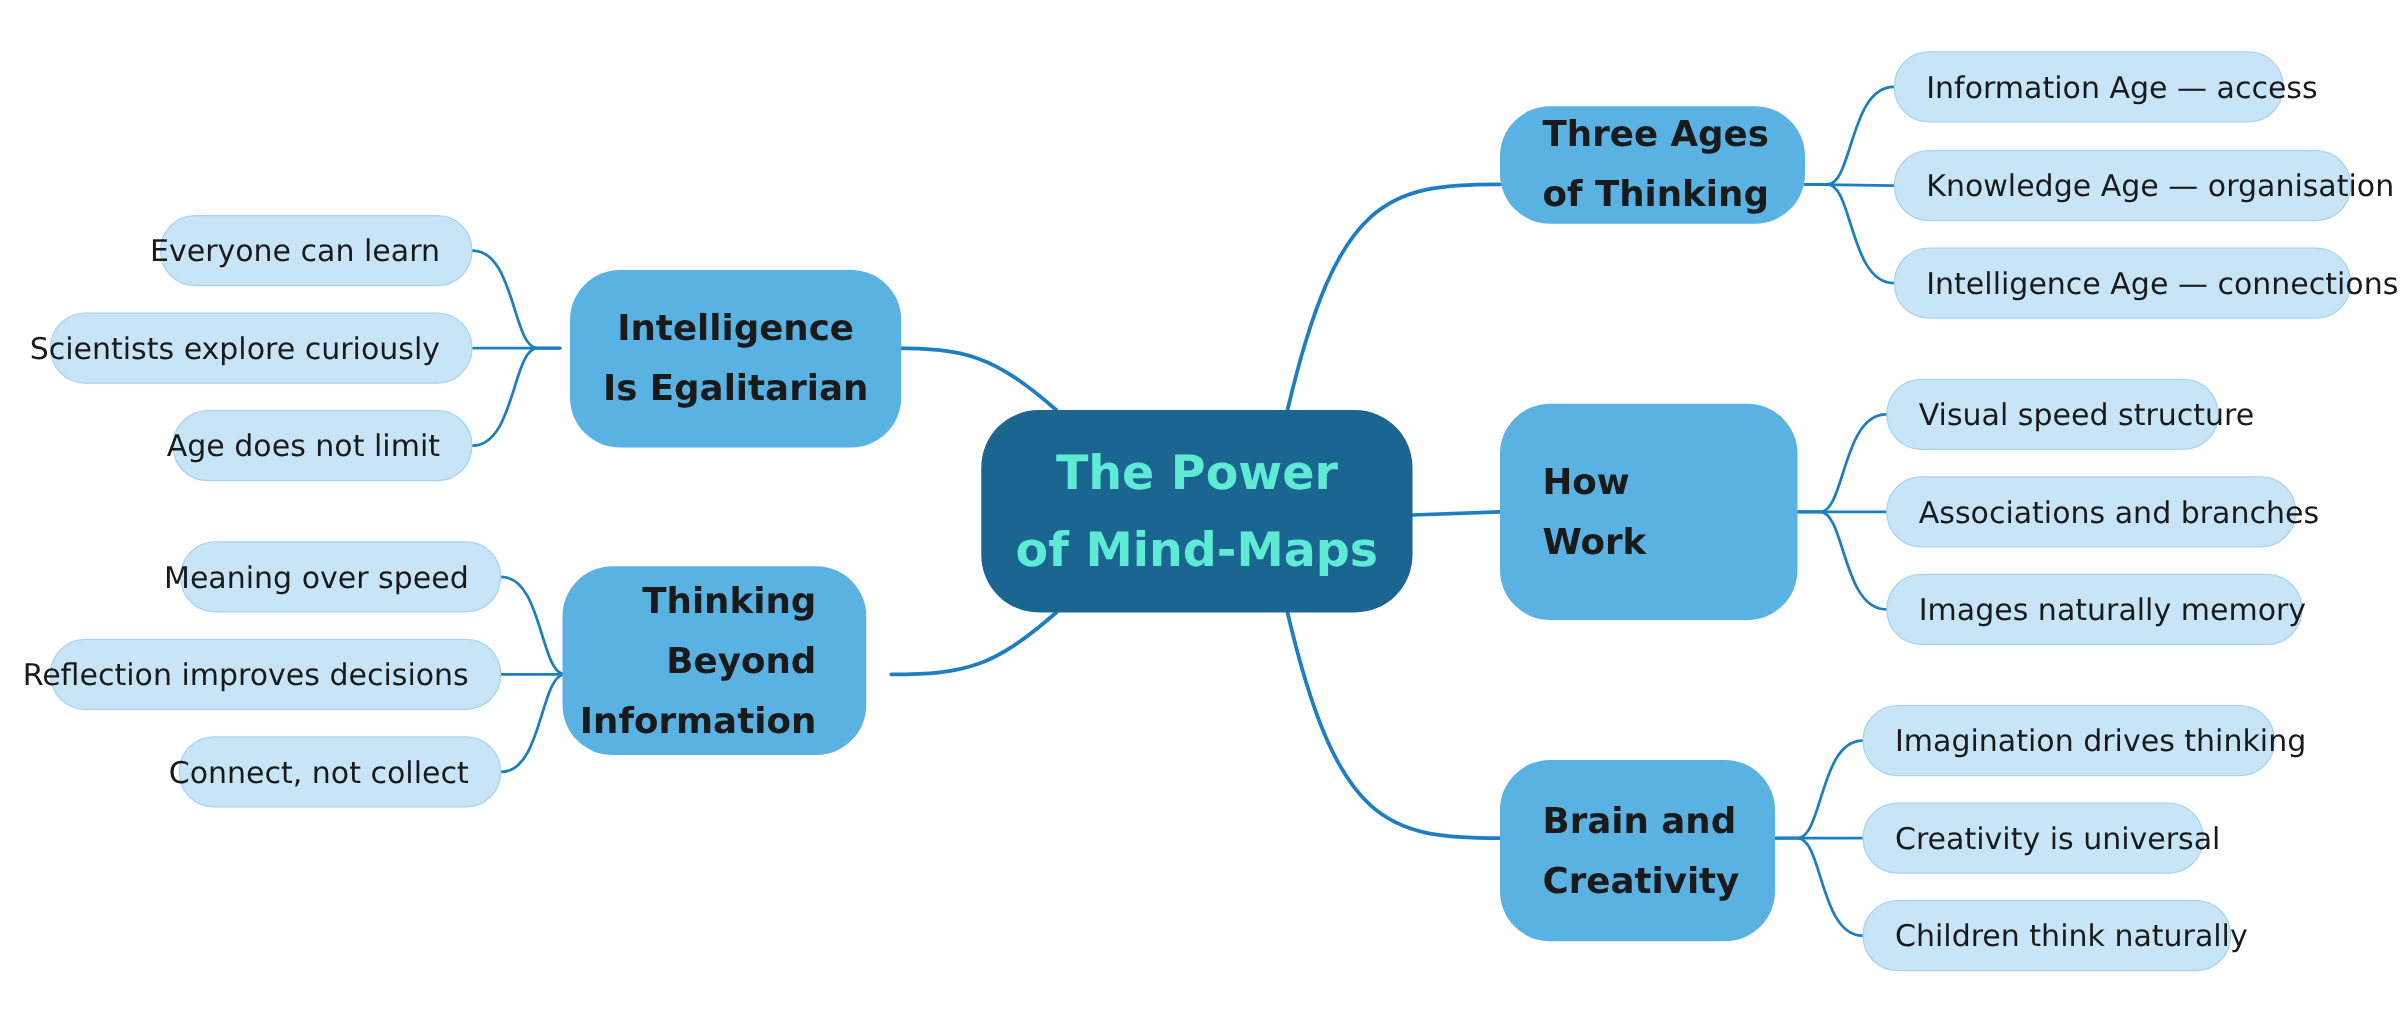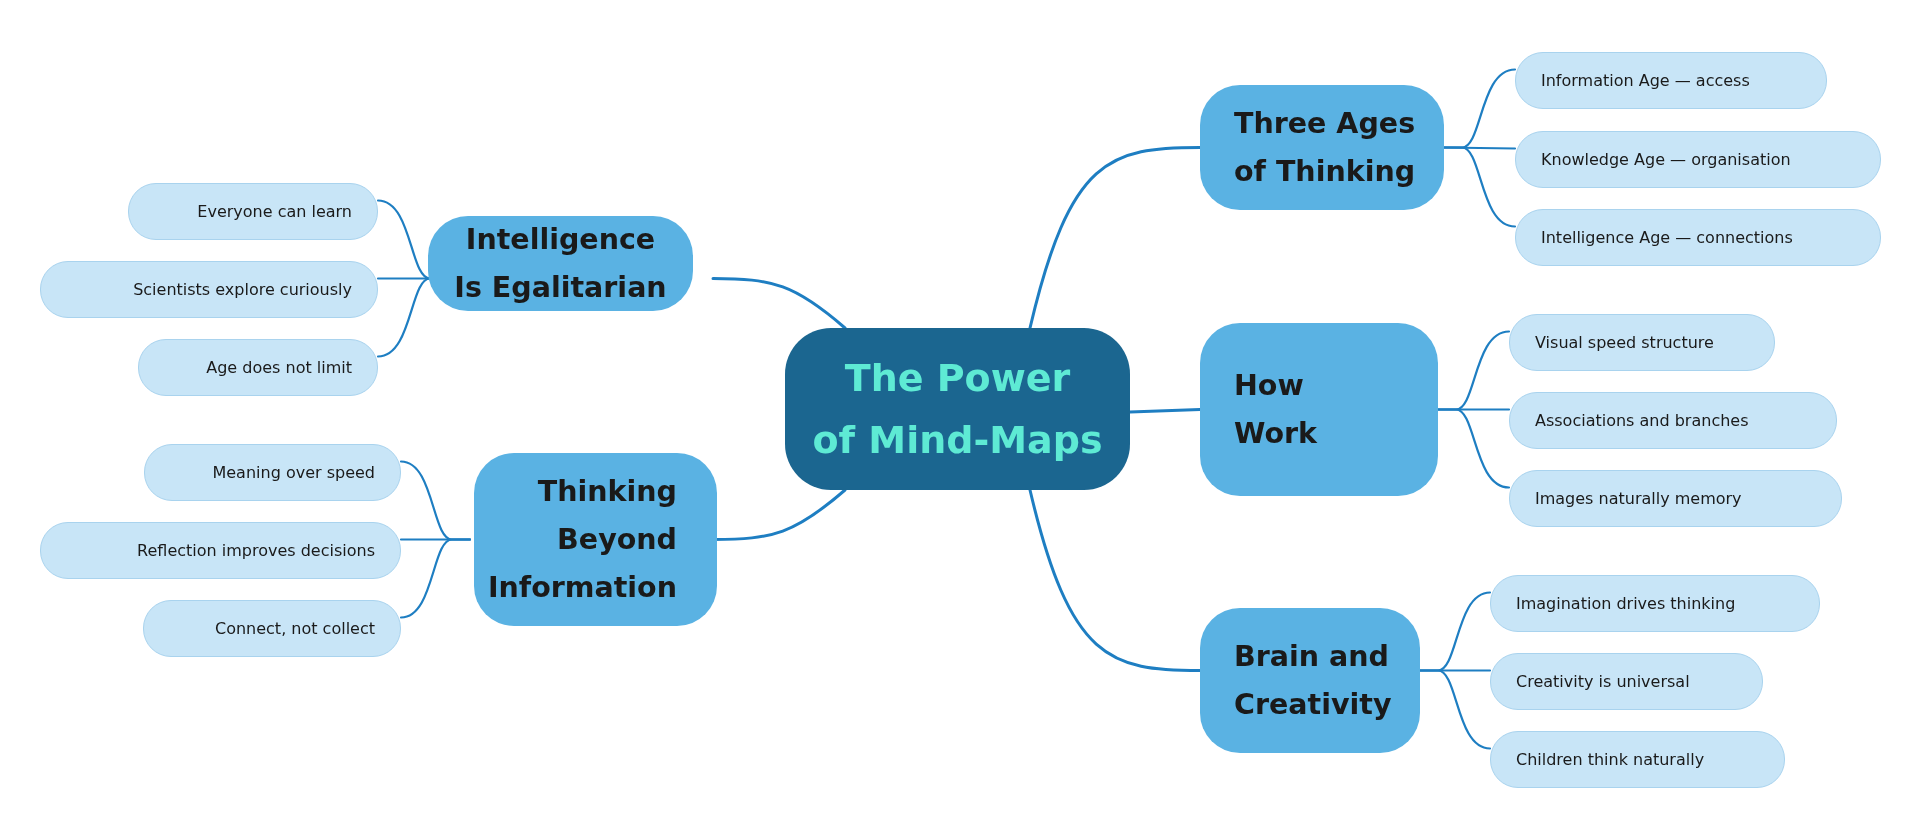--- a/index.html
+++ b/index.html
@@ -9,21 +9,21 @@
   .node { position: absolute; box-sizing: border-box; display: flex; flex-direction: column;
           justify-content: center; }
   .center { background: #1B6690; color: #5eead4; border-radius: 46px; align-items: center;
             text-align: center; font-weight: bold; font-size: 38px; line-height: 62px; }
   .topic { background: #5AB2E3; color: #1a1a1a; border-radius: 40px; font-weight: bold;
            font-size: 28.5px; line-height: 48px; }
   .topic.right { align-items: flex-start; text-align: left; padding-left: 34px; }
   .topic.left { align-items: flex-end; text-align: right; padding-right: 40px; }
   .topic.left.centered { align-items: center; text-align: center; padding-right: 0; }
   .leaf { background: #C8E5F7; border: 1.5px solid #A9D3EE; color: #1a1a1a; border-radius: 28px;
-          font-size: 16px; line-height: 24px; white-space: nowrap; height: 57px; margin-top: 11px; }
+          font-size: 24px; line-height: 24px; white-space: nowrap; height: 57px; }
   .leaf.right { align-items: flex-start; padding-left: 25px; }
   .leaf.left { align-items: flex-end; padding-right: 25px; }
 </style>
 </head>
 <body>
 
 <svg id="edges" xmlns="http://www.w3.org/2000/svg">
     <path d="M1030,328 C1070,157.75 1110,147.5 1200,147.5" fill="none" stroke="#1E7EC2" stroke-width="3" stroke-linecap="round"></path>
     <path d="M1444,147.5 L1462,147.5 C1482,147.5 1480,69.5 1515,69.5" fill="none" stroke="#1E7EC2" stroke-width="2.2" stroke-linecap="round"></path>
     <path d="M1444,147.5 L1515,148.5" fill="none" stroke="#1E7EC2" stroke-width="2.2" stroke-linecap="round"></path>
@@ -44,21 +44,21 @@
     <path d="M470,539.5 L452,539.5 C432,539.5 434,461.5 401,461.5" fill="none" stroke="#1E7EC2" stroke-width="2.2" stroke-linecap="round"></path>
     <path d="M470,539.5 L401,539.5" fill="none" stroke="#1E7EC2" stroke-width="2.2" stroke-linecap="round"></path>
     <path d="M470,539.5 L452,539.5 C432,539.5 434,617.5 401,617.5" fill="none" stroke="#1E7EC2" stroke-width="2.2" stroke-linecap="round"></path>
   </svg>
 
 <div class="node center" id="n-center" style="left:785px; top:328px; width:345px; height:162px;">
   <span>The Power</span>
   <span>of Mind-Maps</span>
 </div>
 
-<div class="node topic right" id="n-b0" style="left:1200px; top:85px; width:244px; height:125px;">
+<div class="node topic right" id="n-b0" style="left:1200px; top:85px; width:244px; height:94px;">
   <span>Three Ages</span>
   <span>of Thinking</span>
 </div>
 <div class="node leaf right" id="n-b0-c0" style="left:1515px; top:41px; width:312px;">
     <span>Information Age — access</span>
   </div>
 <div class="node leaf right" id="n-b0-c1" style="left:1515px; top:120px; width:366px;">
     <span>Knowledge Age — organisation</span>
   </div>
 <div class="node leaf right" id="n-b0-c2" style="left:1515px; top:198px; width:366px;">
@@ -86,35 +86,35 @@
 <div class="node leaf right" id="n-b2-c0" style="left:1490px; top:564px; width:330px;">
     <span>Imagination drives thinking</span>
   </div>
 <div class="node leaf right" id="n-b2-c1" style="left:1490px; top:642px; width:273px;">
     <span>Creativity is universal</span>
   </div>
 <div class="node leaf right" id="n-b2-c2" style="left:1490px; top:720px; width:295px;">
     <span>Children think naturally</span>
   </div>
 
-<div class="node topic left centered" id="n-b3" style="left:428px; top:216px; width:265px; height:95px;">
+<div class="node topic left centered" id="n-b3" style="left:456px; top:216px; width:265px; height:142px;">
   <span>Intelligence</span>
   <span>Is Egalitarian</span>
 </div>
 <div class="node leaf left" id="n-b3-c0" style="left:128px; top:172px; width:250px;">
     <span>Everyone can learn</span>
   </div>
 <div class="node leaf left" id="n-b3-c1" style="left:40px; top:250px; width:338px;">
     <span>Scientists explore curiously</span>
   </div>
 <div class="node leaf left" id="n-b3-c2" style="left:138px; top:328px; width:240px;">
     <span>Age does not limit</span>
   </div>
 
-<div class="node topic left" id="n-b4" style="left:474px; top:453px; width:243px; height:173px;">
+<div class="node topic left" id="n-b4" style="left:450px; top:453px; width:243px; height:151px;">
   <span>Thinking</span>
   <span>Beyond</span>
   <span>Information</span>
 </div>
 <div class="node leaf left" id="n-b4-c0" style="left:144px; top:433px; width:257px;">
     <span>Meaning over speed</span>
   </div>
 <div class="node leaf left" id="n-b4-c1" style="left:40px; top:511px; width:361px;">
     <span>Reflection improves decisions</span>
   </div>

